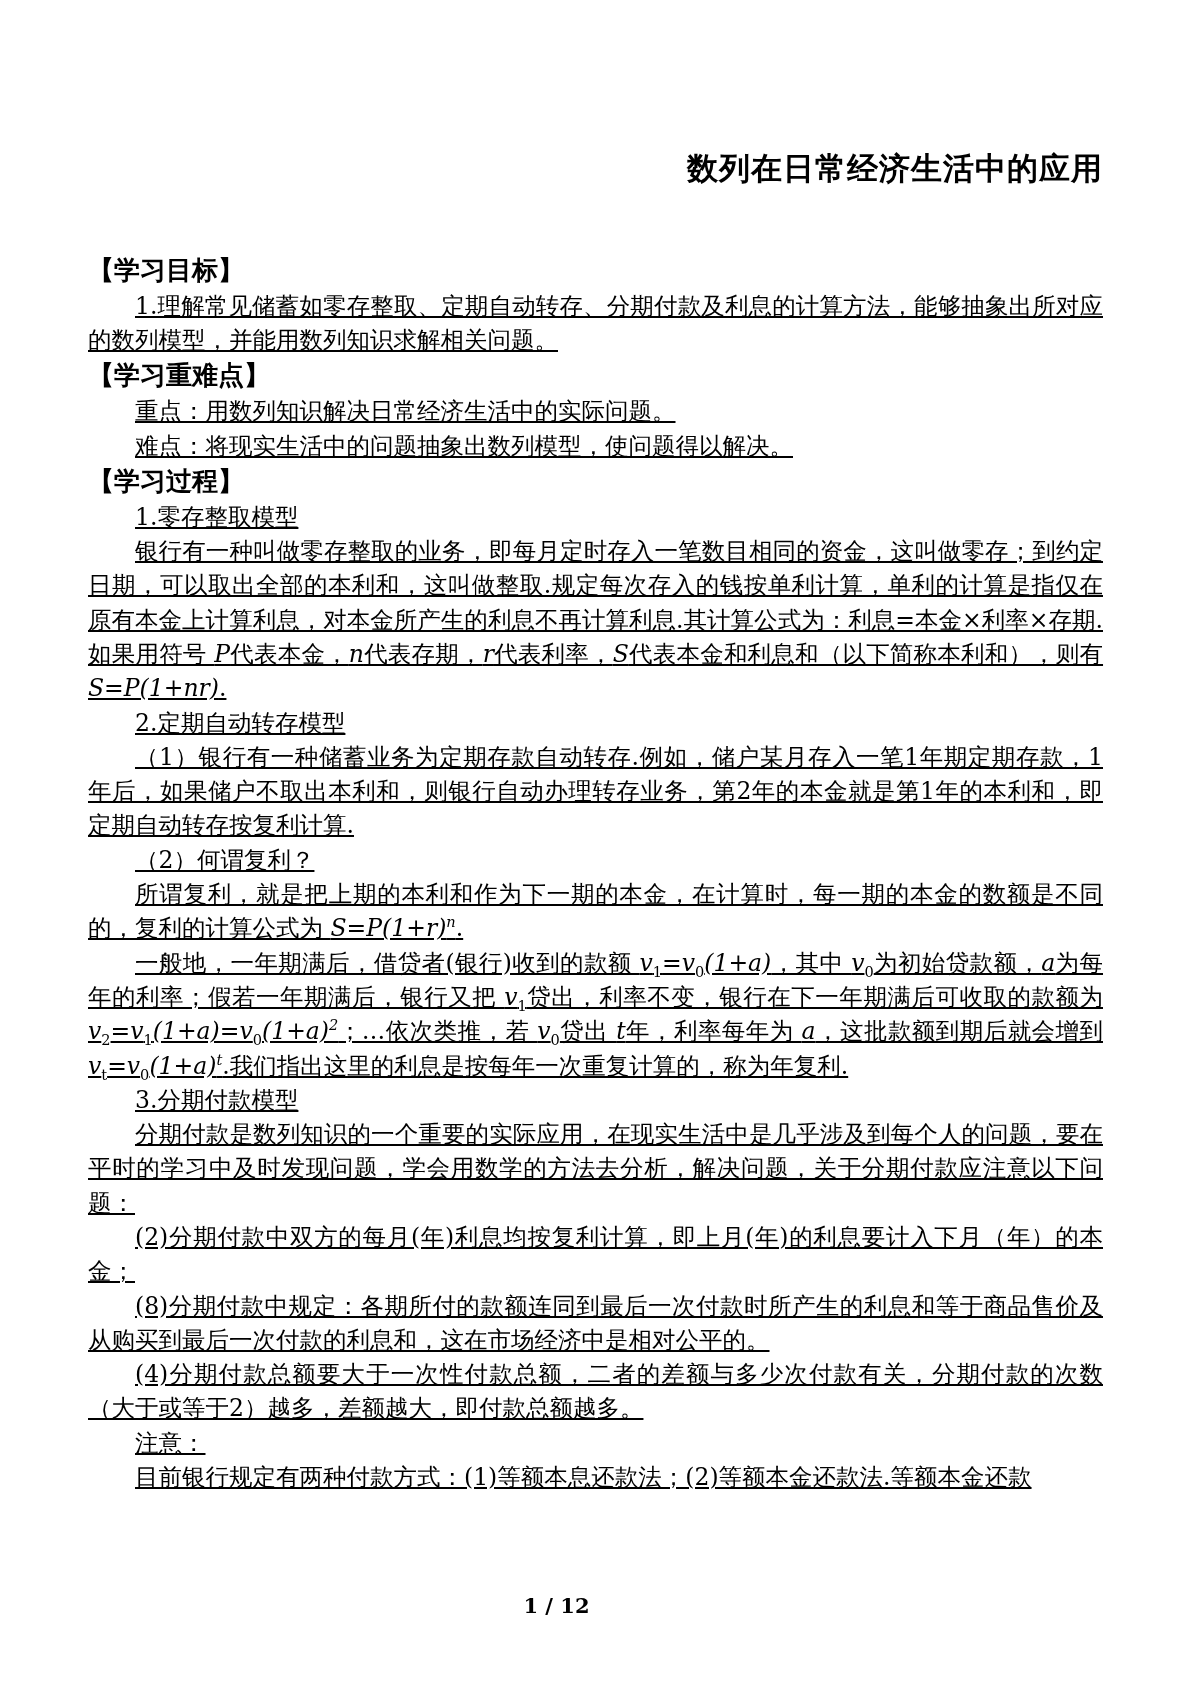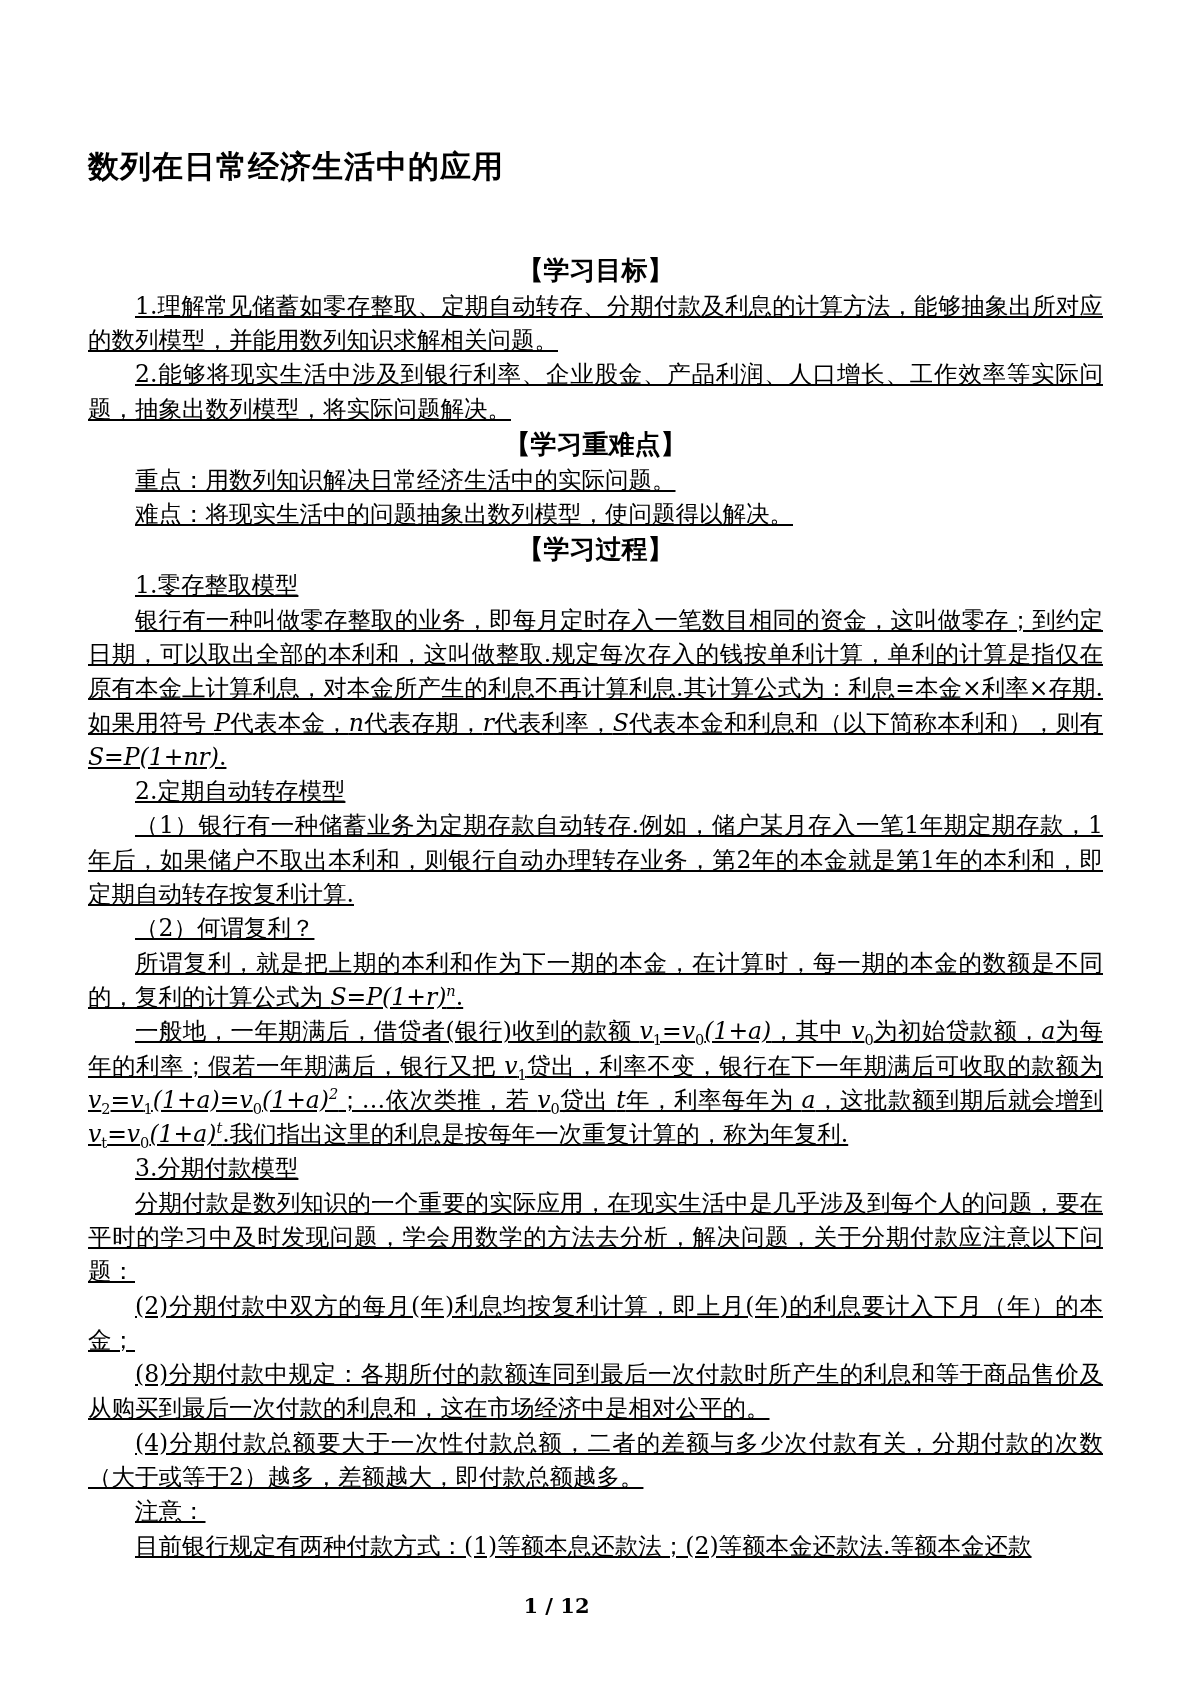--- a/index.html
+++ b/index.html
@@ -17,35 +17,34 @@
   }
   .page {
     position: absolute;
     left: 0; top: 0;
     width: 1191px;
     height: 1684px;
     box-sizing: border-box;
     padding: 148px 88px 0 88px;
   }
   .doc-title {
-    text-align: left;
+    text-align: right;
     font-size: 31px;
     font-weight: bold;
-    font-family: Liberation Mono, monospace;
+    font-family: Liberation Serif, serif;
     letter-spacing: 1px;
     margin: 0 0 62px 0;
     line-height: 1.35;
   }
   .section-head {
     font-size: 26px;
     font-weight: bold;
     line-height: 1.42;
     margin: 0;
     letter-spacing: 0px;
-    text-align: center;
   }
   .para {
     font-size: 23.5px;
     line-height: 1.46;
     margin: 0;
     text-align: justify;
     text-justify: inter-ideograph;
     letter-spacing: 0px;
     text-decoration: underline;
   }
@@ -79,21 +78,20 @@
 </style>
 </head>
 <body>
 
 <div class="page">
 
   <h1 class="doc-title">数列在日常经济生活中的应用</h1>
 
   <div class="section-head">【学习目标】</div>
   <p class="para indent2">1.理解常见储蓄如零存整取、定期自动转存、分期付款及利息的计算方法，能够抽象出所对应的数列模型，并能用数列知识求解相关问题。</p>
-  <p class="para indent2">2.能够将现实生活中涉及到银行利率、企业股金、产品利润、人口增长、工作效率等实际问题，抽象出数列模型，将实际问题解决。</p>
 
   <div class="section-head">【学习重难点】</div>
   <p class="para indent2">重点：用数列知识解决日常经济生活中的实际问题。</p>
   <p class="para indent2">难点：将现实生活中的问题抽象出数列模型，使问题得以解决。</p>
 
   <div class="section-head">【学习过程】</div>
 
   <p class="para indent2">1.零存整取模型</p>
   <p class="para indent2"><span>银行有一种叫做零存整取的业务，即每月定时存入一笔数目相同的资金，这叫做零存；到约定日期，可以取出全部的本利和，这叫做整取.规定每次存入的钱按单利计算，单利的计算是指仅在原有本金上计算利息，对本金所产生的利息不再计算利息.其计算公式为：利息=本金×利率×存期.如果用符号 </span><span class="mathit">P</span><span>代表本金，</span><span class="mathit">n</span><span>代表存期，</span><span class="mathit">r</span><span>代表利率，</span><span class="mathit">S</span><span>代表本金和利息和（以下简称本利和），则有 </span><span class="mathit">S=P(1+nr)</span><span>.</span></p>
 

